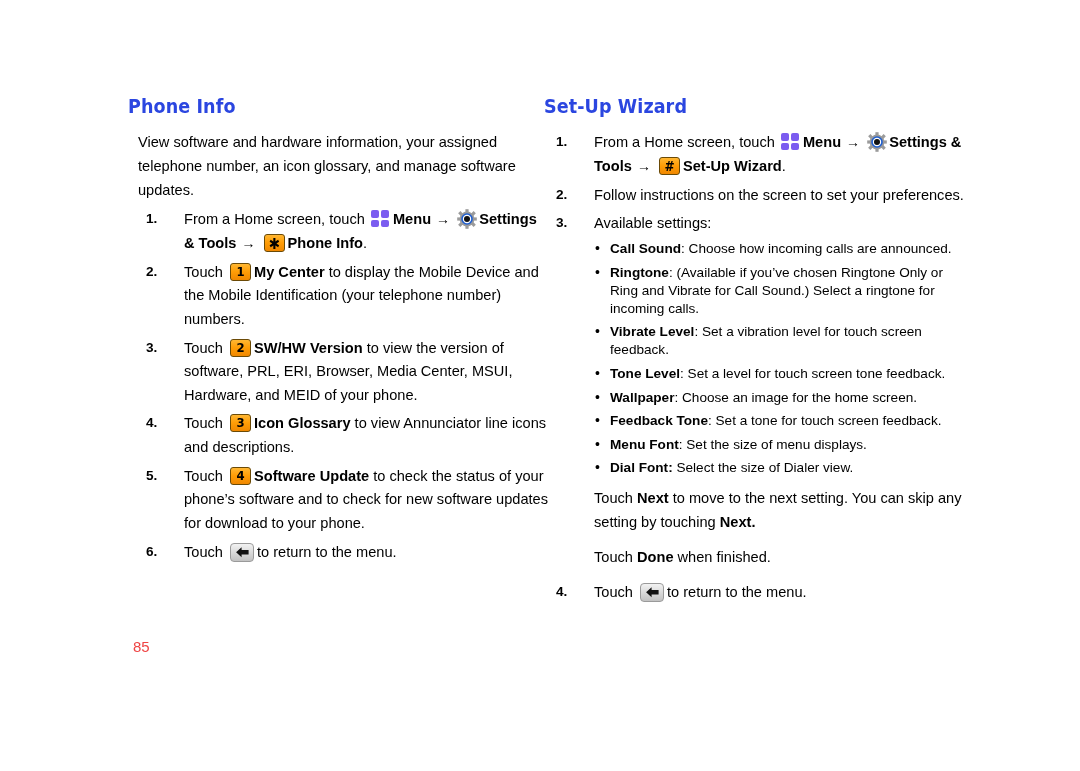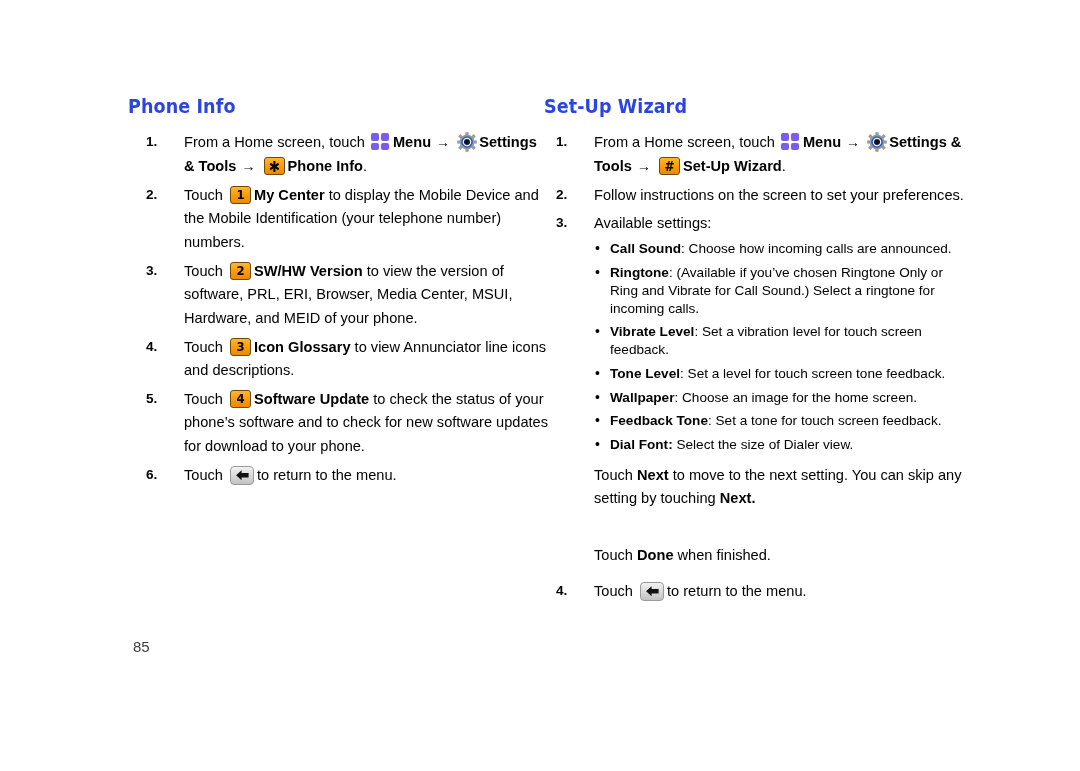--- a/index.html
+++ b/index.html
@@ -155,39 +155,40 @@
     position: absolute;
     left: 1px;
     top: -1px;
     font-size: 14px;
   }
   .tail-para {
     font-size: 14.6px;
     line-height: 1.62;
     margin: 10px 0 0 0;
   }
-  .tail-para.gap { margin-top: 33px; }
+  .tail-para.gap { margin-top: 11px; }
 
   .page-number {
     position: absolute;
     left: 133px;
     top: 638px;
     font-size: 15px;
-    color: #404040;
+    color: #ef4444;
   }
 </style>
 </head>
 <body>
 
 <div class="page">
 
   <div class="column col-left">
 
     <h1 class="heading">Phone Info</h1>
 
+    <p class="intro">View software and hardware information, your assigned telephone number, an icon glossary, and manage software updates.</p>
 
     <ol class="steps">
 
       <li>
         <span class="num">1.</span><span>From a Home screen, touch</span>
         <span class="ic ic-menu"><i></i><i></i><i></i><i></i></span><b>Menu</b>
         <span class="arrow">→</span>
         <span class="ic ic-gear">
           <svg width="20" height="20" viewBox="0 0 20 20">
             <g fill="#9b9b9b">
@@ -288,20 +289,21 @@
       <li>
         <span class="num">3.</span><span>Available settings:</span>
 
         <ul class="bullets">
           <li><b>Call Sound</b><span>: </span><span>Choose how incoming calls are announced.</span></li>
           <li><b>Ringtone</b><span>:  </span><span>(Available if you’ve chosen Ringtone Only or Ring and Vibrate for Call Sound.) Select a ringtone for incoming calls.</span></li>
           <li><b>Vibrate Level</b><span>: </span><span>Set a vibration level for touch screen feedback.</span></li>
           <li><b>Tone Level</b><span>: </span><span>Set a level for touch screen tone feedback.</span></li>
           <li><b>Wallpaper</b><span>: </span><span>Choose an image for the home screen.</span></li>
           <li><b>Feedback Tone</b><span>: </span><span>Set a tone for touch screen feedback.</span></li>
+          <li><b>Menu Font</b><span>: </span><span>Set the size of menu displays.</span></li>
           <li><b>Dial Font:</b><span> </span><span>Select the size of Dialer view.</span></li>
         </ul>
 
         <p class="tail-para"><span>Touch</span>
           <b>Next</b>
           <span>to move to the next setting. You can skip any setting by touching</span>
           <b>Next.</b></p>
 
         <p class="tail-para gap"><span>Touch</span>
           <b>Done</b>

